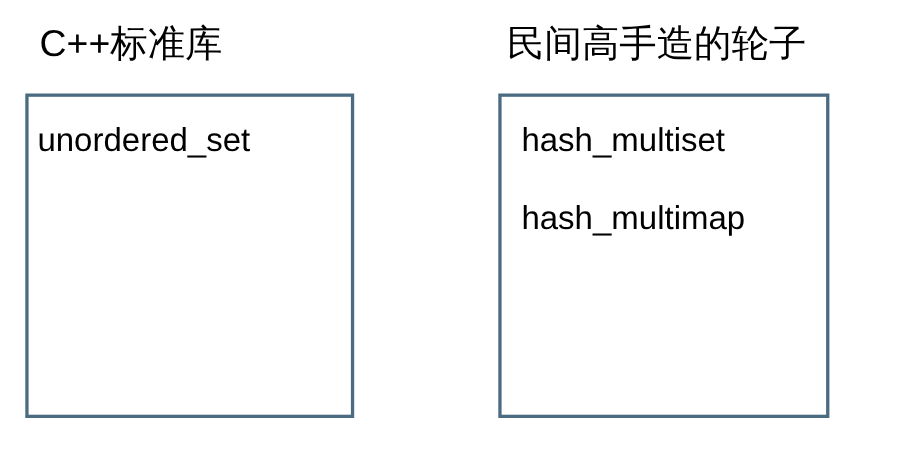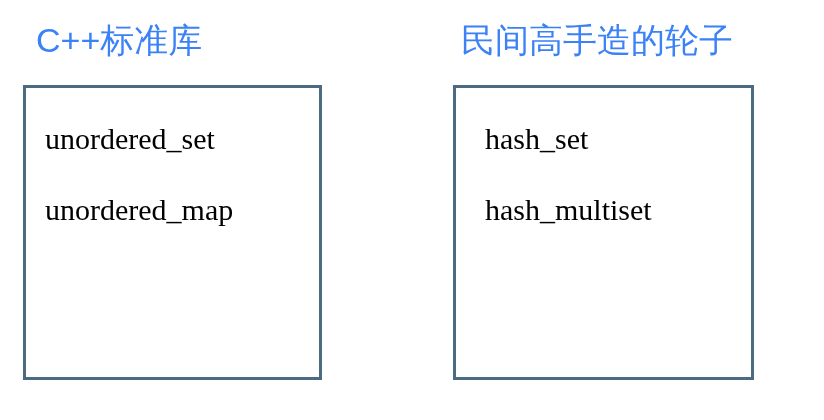--- a/index.html
+++ b/index.html
@@ -19,21 +19,21 @@
   .canvas {
     position: relative;
     width: 824px;
     height: 420px;
     background: #ffffff;
   }
 
   
   .heading {
     position: absolute;
-    color: #3b82f6;
+    color: #000000;
     font-size: 34px;
     line-height: 40px;
     letter-spacing: 0px;
     white-space: nowrap;
     font-weight: 400;
   }
   .heading-left  { left: 36px;  top: 20px; }
   .heading-right { left: 461px; top: 20px; }
 
   
@@ -54,23 +54,22 @@
     width: 299px;
   }
   .box-right {
     left: 453px;
     width: 301px;
   }
 
   .item-list {
     list-style: none;
     margin: 0;
-    padding: 15px;
+    padding: 4px;
     width: 100%;
-    font-family: Liberation Serif, serif;
   }
 
   .item {
     color: #000000;
     font-size: 30px;
     line-height: 40px;
     height: 70px;
     white-space: nowrap;
     display: flex;
     align-items: center;
@@ -85,26 +84,25 @@
 </head>
 <body>
 
 <div class="canvas">
 
   <div class="heading heading-left">C++标准库</div>
 
   <div class="box box-left">
     <ul class="item-list">
       <li class="item">unordered_set</li>
-      <li class="item">unordered_map</li>
     </ul>
   </div>
 
   <div class="heading heading-right">民间高手造的轮子</div>
 
   <div class="box box-right">
     <ul class="item-list">
-      <li class="item">hash_set</li>
       <li class="item">hash_multiset</li>
+      <li class="item">hash_multimap</li>
     </ul>
   </div>
 
 </div>
 
 </body></html>

